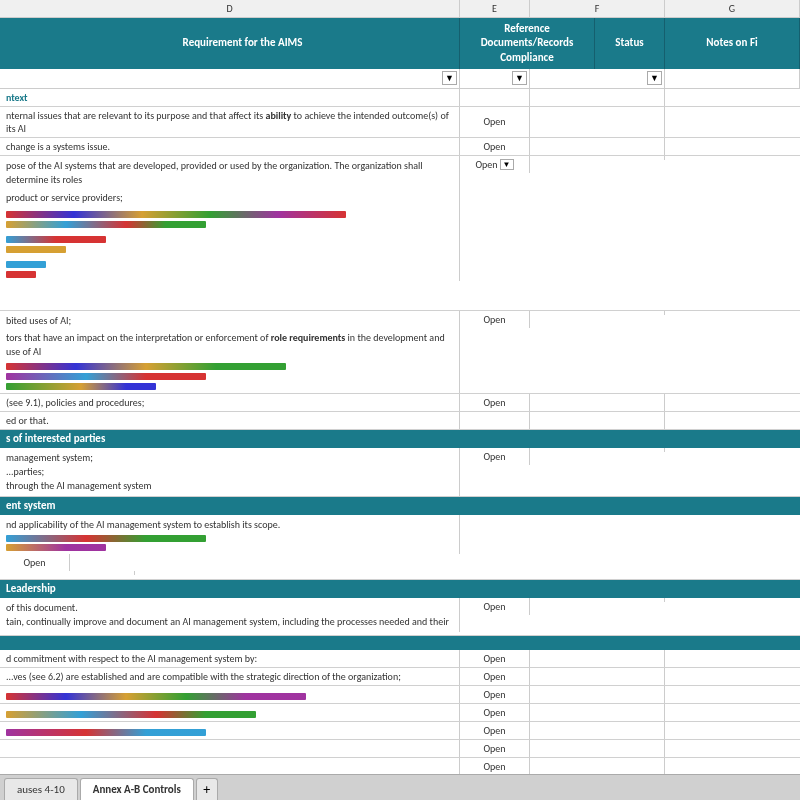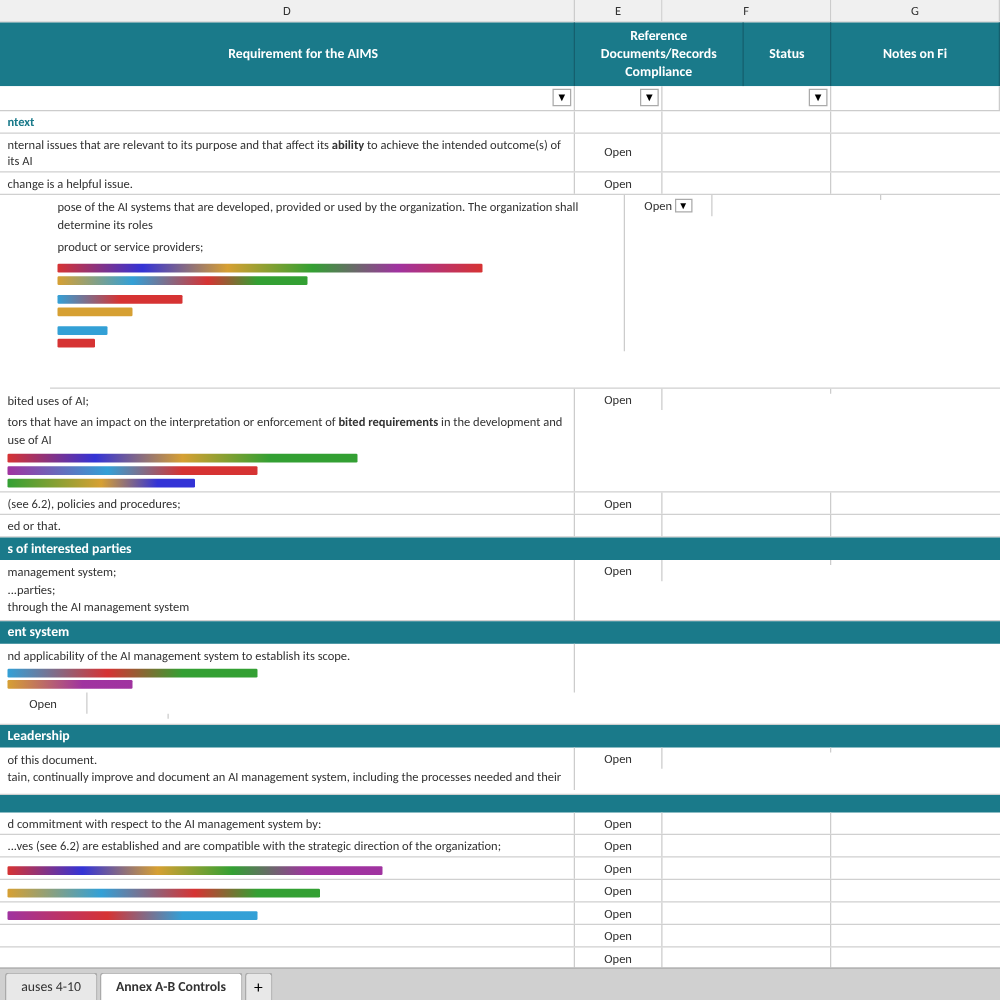--- a/index.html
+++ b/index.html
@@ -239,29 +239,29 @@
     <div class="data-row" style="min-height:22px;">
       <div class="cell-d">nternal issues that are relevant to its purpose and that affect its <strong>ability</strong> to achieve the intended outcome(s) of its AI</div>
       <div class="cell-e">
           <span class="status-open">Open</span>
         </div>
       <div class="cell-f"></div>
       <div class="cell-g"></div>
     </div>
 
     <div class="data-row small-row">
-      <div class="cell-d">change is a helpful issue.</div>
-      <div class="cell-e">
-          <span class="status-open">Open</span>
-        </div>
-      <div class="cell-f"></div>
-      <div class="cell-g"></div>
-    </div>
-
-    <div class="data-row" style="min-height:155px; align-items:flex-start;margin-left:40px;">
+      <div class="cell-d">change is a systems issue.</div>
+      <div class="cell-e">
+          <span class="status-open">Open</span>
+        </div>
+      <div class="cell-f"></div>
+      <div class="cell-g"></div>
+    </div>
+
+    <div class="data-row" style="min-height:155px; align-items:flex-start;">
       <div class="cell-d multi-line-cell">
         <div>pose of the AI systems that are developed, provided or used by the organization. The organization shall determine its roles</div>
         <div style="margin-top:4px;">product or service providers;</div>
         <div style="margin-top:6px;">
           <div style="width:340px; height:7px; background: linear-gradient(90deg, #c00 0%, #00c 20%, #c80 40%, #080 60%, #808 80%, #c00 100%); border-radius:1px; opacity:0.8;"></div>
         </div>
         <div style="margin-top:3px;">
           <div style="width:200px; height:7px; background: linear-gradient(90deg, #c80 0%, #08c 30%, #c00 60%, #080 80%); border-radius:1px; opacity:0.8;"></div>
         </div>
         <div style="margin-top:8px;">
@@ -281,40 +281,40 @@
         <span class="status-open">Open</span>
         <button style="font-size:8px; margin-left:2px; border:1px solid #aaa; background:#fff; padding:0 2px; cursor:pointer;">▼</button>
       </div>
       <div class="cell-f"></div>
       <div class="cell-g"></div>
     </div>
 
     <div class="data-row" style="min-height:55px; align-items:flex-start;">
       <div class="cell-d multi-line-cell">
         <div>bited uses of AI;</div>
-        <div style="margin-top:3px;">tors that have an impact on the interpretation or enforcement of <strong>bited requirements</strong> in the development and use of AI</div>
+        <div style="margin-top:3px;">tors that have an impact on the interpretation or enforcement of <strong>role requirements</strong> in the development and use of AI</div>
         <div style="margin-top:4px;">
           <div style="width:280px; height:7px; background: linear-gradient(90deg, #c00 0%, #00c 25%, #c80 50%, #080 75%); border-radius:1px; opacity:0.8;"></div>
         </div>
         <div style="margin-top:3px;">
           <div style="width:200px; height:7px; background: linear-gradient(90deg, #808 0%, #08c 40%, #c00 70%); border-radius:1px; opacity:0.8;"></div>
         </div>
         <div style="margin-top:3px;">
           <div style="width:150px; height:7px; background: linear-gradient(90deg, #080 0%, #c80 50%, #00c 80%); border-radius:1px; opacity:0.8;"></div>
         </div>
       </div>
       <div class="cell-e">
           <span class="status-open">Open</span>
         </div>
       <div class="cell-f"></div>
       <div class="cell-g"></div>
     </div>
 
     <div class="data-row small-row">
-      <div class="cell-d">(see 6.2), policies and procedures;</div>
+      <div class="cell-d">(see 9.1), policies and procedures;</div>
       <div class="cell-e">
           <span class="status-open">Open</span>
         </div>
       <div class="cell-f"></div>
       <div class="cell-g"></div>
     </div>
 
     <div class="data-row small-row">
       <div class="cell-d">ed or that.</div>
       <div class="cell-e"></div>

